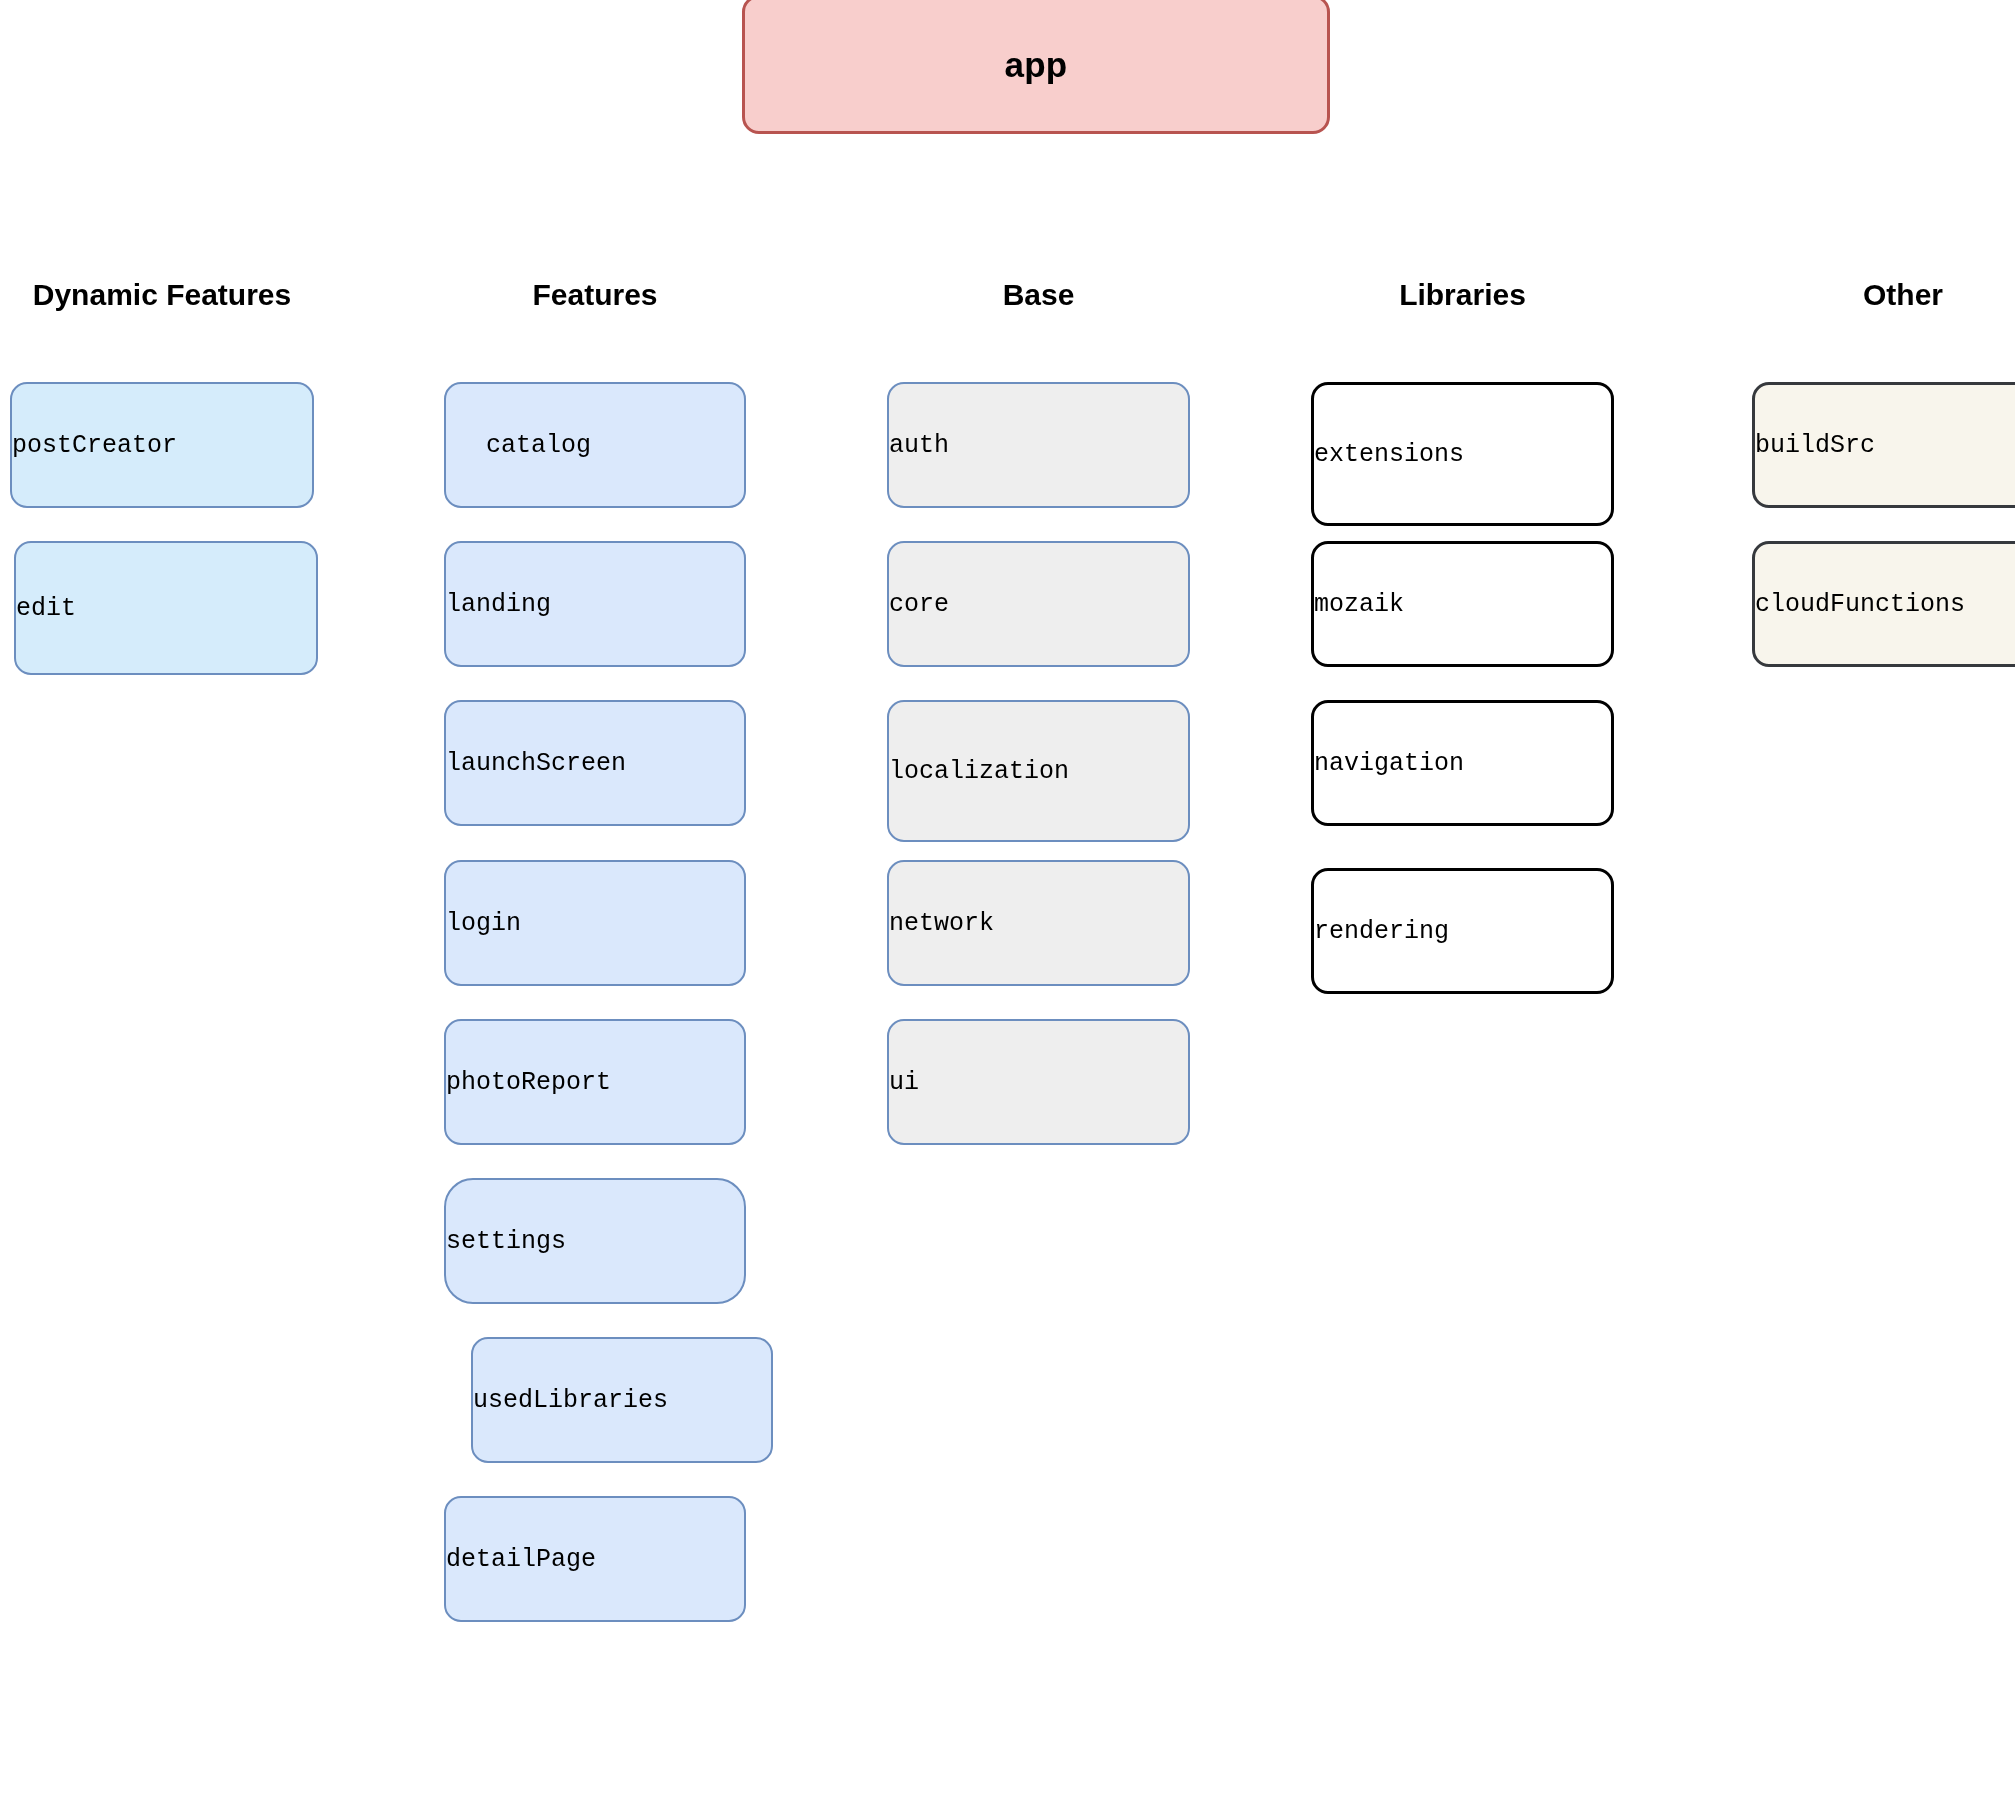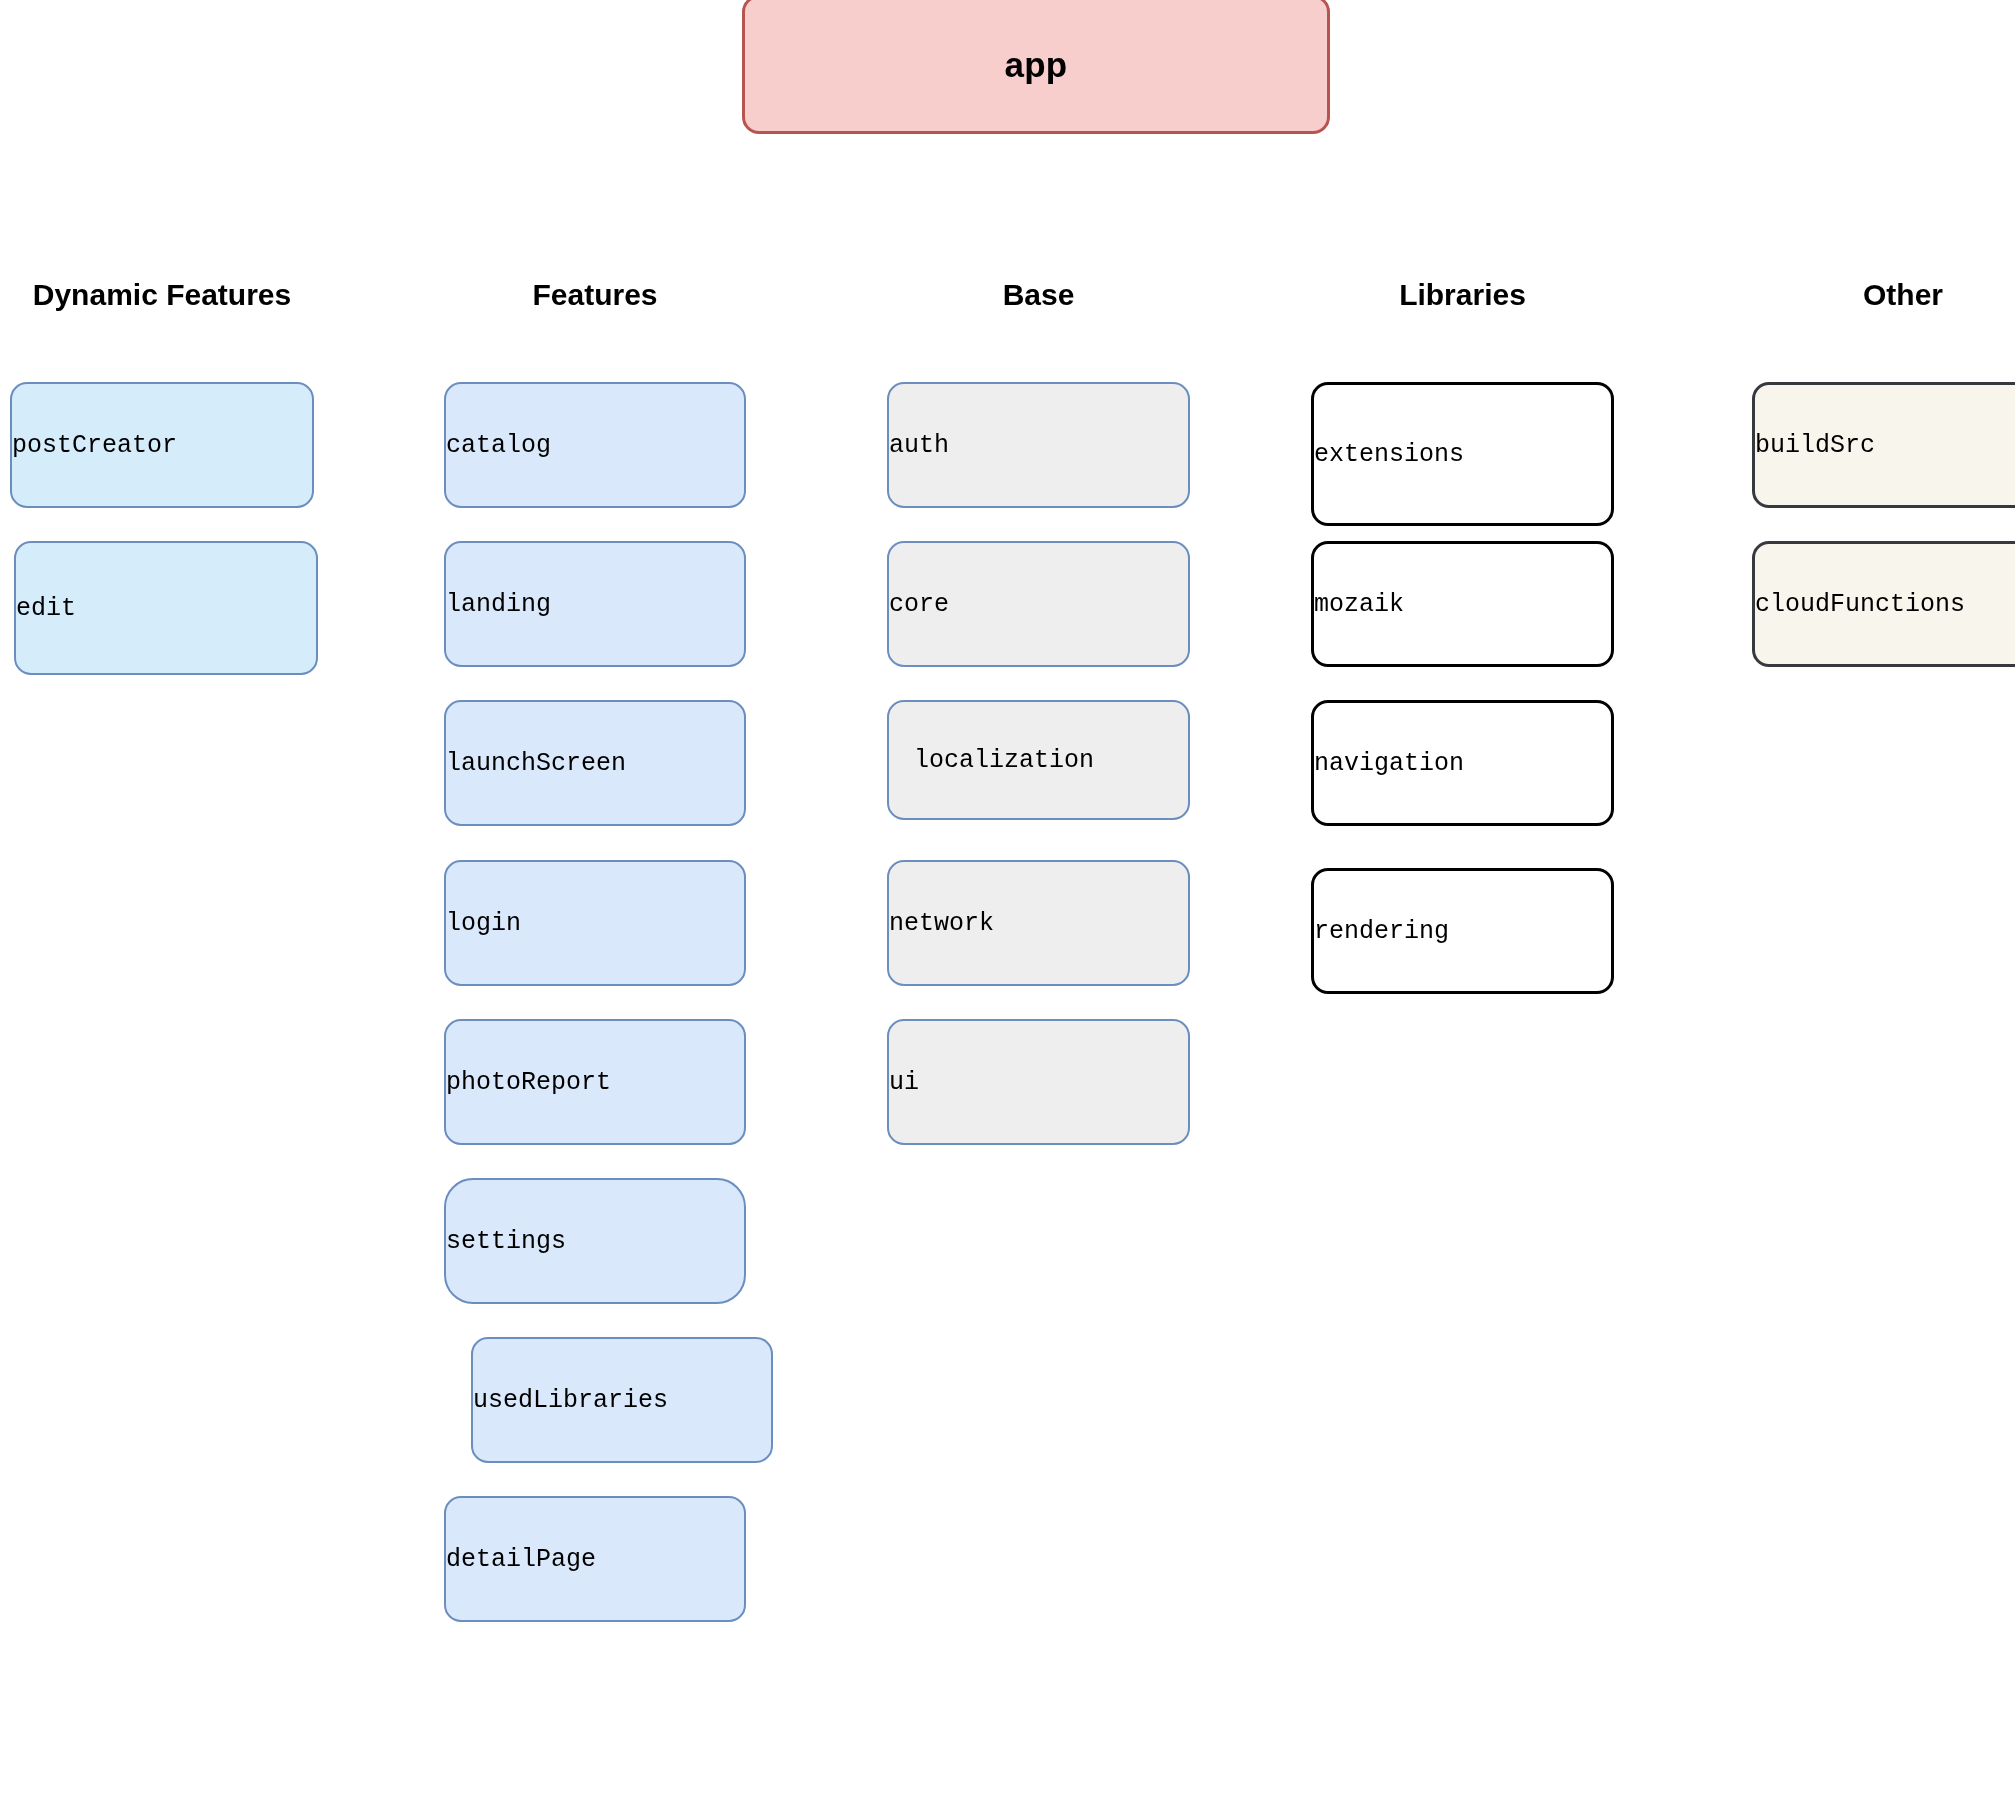--- a/index.html
+++ b/index.html
@@ -116,21 +116,21 @@
         <div class="col-header">Dynamic Features</div>
         <div class="node dyn" style="left: 0px; top: 382px; width: 304px; height: 126px;">
           <span class="node-label">postCreator</span>
         </div>
         <div class="node dyn" style="left: 4px; top: 541px; width: 304px; height: 134px;">
           <span class="node-label">edit</span>
         </div>
       </div>
       <div class="column" style="left: 444px; width: 302px;">
         <div class="col-header">Features</div>
-        <div class="node feat" style="left: 0px; top: 382px; width: 302px; height: 126px;">
+        <div class="node feat" style="left: 0px; top: 382px; width: 302px; height: 126px; padding-left: 40px;">
           <span class="node-label">catalog</span>
         </div>
         <div class="node feat" style="left: 0px; top: 541px; width: 302px; height: 126px;">
           <span class="node-label">landing</span>
         </div>
         <div class="node feat" style="left: 0px; top: 700px; width: 302px; height: 126px;">
           <span class="node-label">launchScreen</span>
         </div>
         <div class="node feat" style="left: 0px; top: 860px; width: 302px; height: 126px;">
           <span class="node-label">login</span>
@@ -149,21 +149,21 @@
         </div>
       </div>
       <div class="column" style="left: 887px; width: 303px;">
         <div class="col-header">Base</div>
         <div class="node base" style="left: 0px; top: 382px; width: 303px; height: 126px;">
           <span class="node-label">auth</span>
         </div>
         <div class="node base" style="left: 0px; top: 541px; width: 303px; height: 126px;">
           <span class="node-label">core</span>
         </div>
-        <div class="node base" style="left: 0px; top: 700px; width: 303px; height: 120px; padding-left: 25px;">
+        <div class="node base" style="left: 0px; top: 700px; width: 303px; height: 142px;">
           <span class="node-label">localization</span>
         </div>
         <div class="node base" style="left: 0px; top: 860px; width: 303px; height: 126px;">
           <span class="node-label">network</span>
         </div>
         <div class="node base" style="left: 0px; top: 1019px; width: 303px; height: 126px;">
           <span class="node-label">ui</span>
         </div>
       </div>
       <div class="column" style="left: 1311px; width: 303px;">

